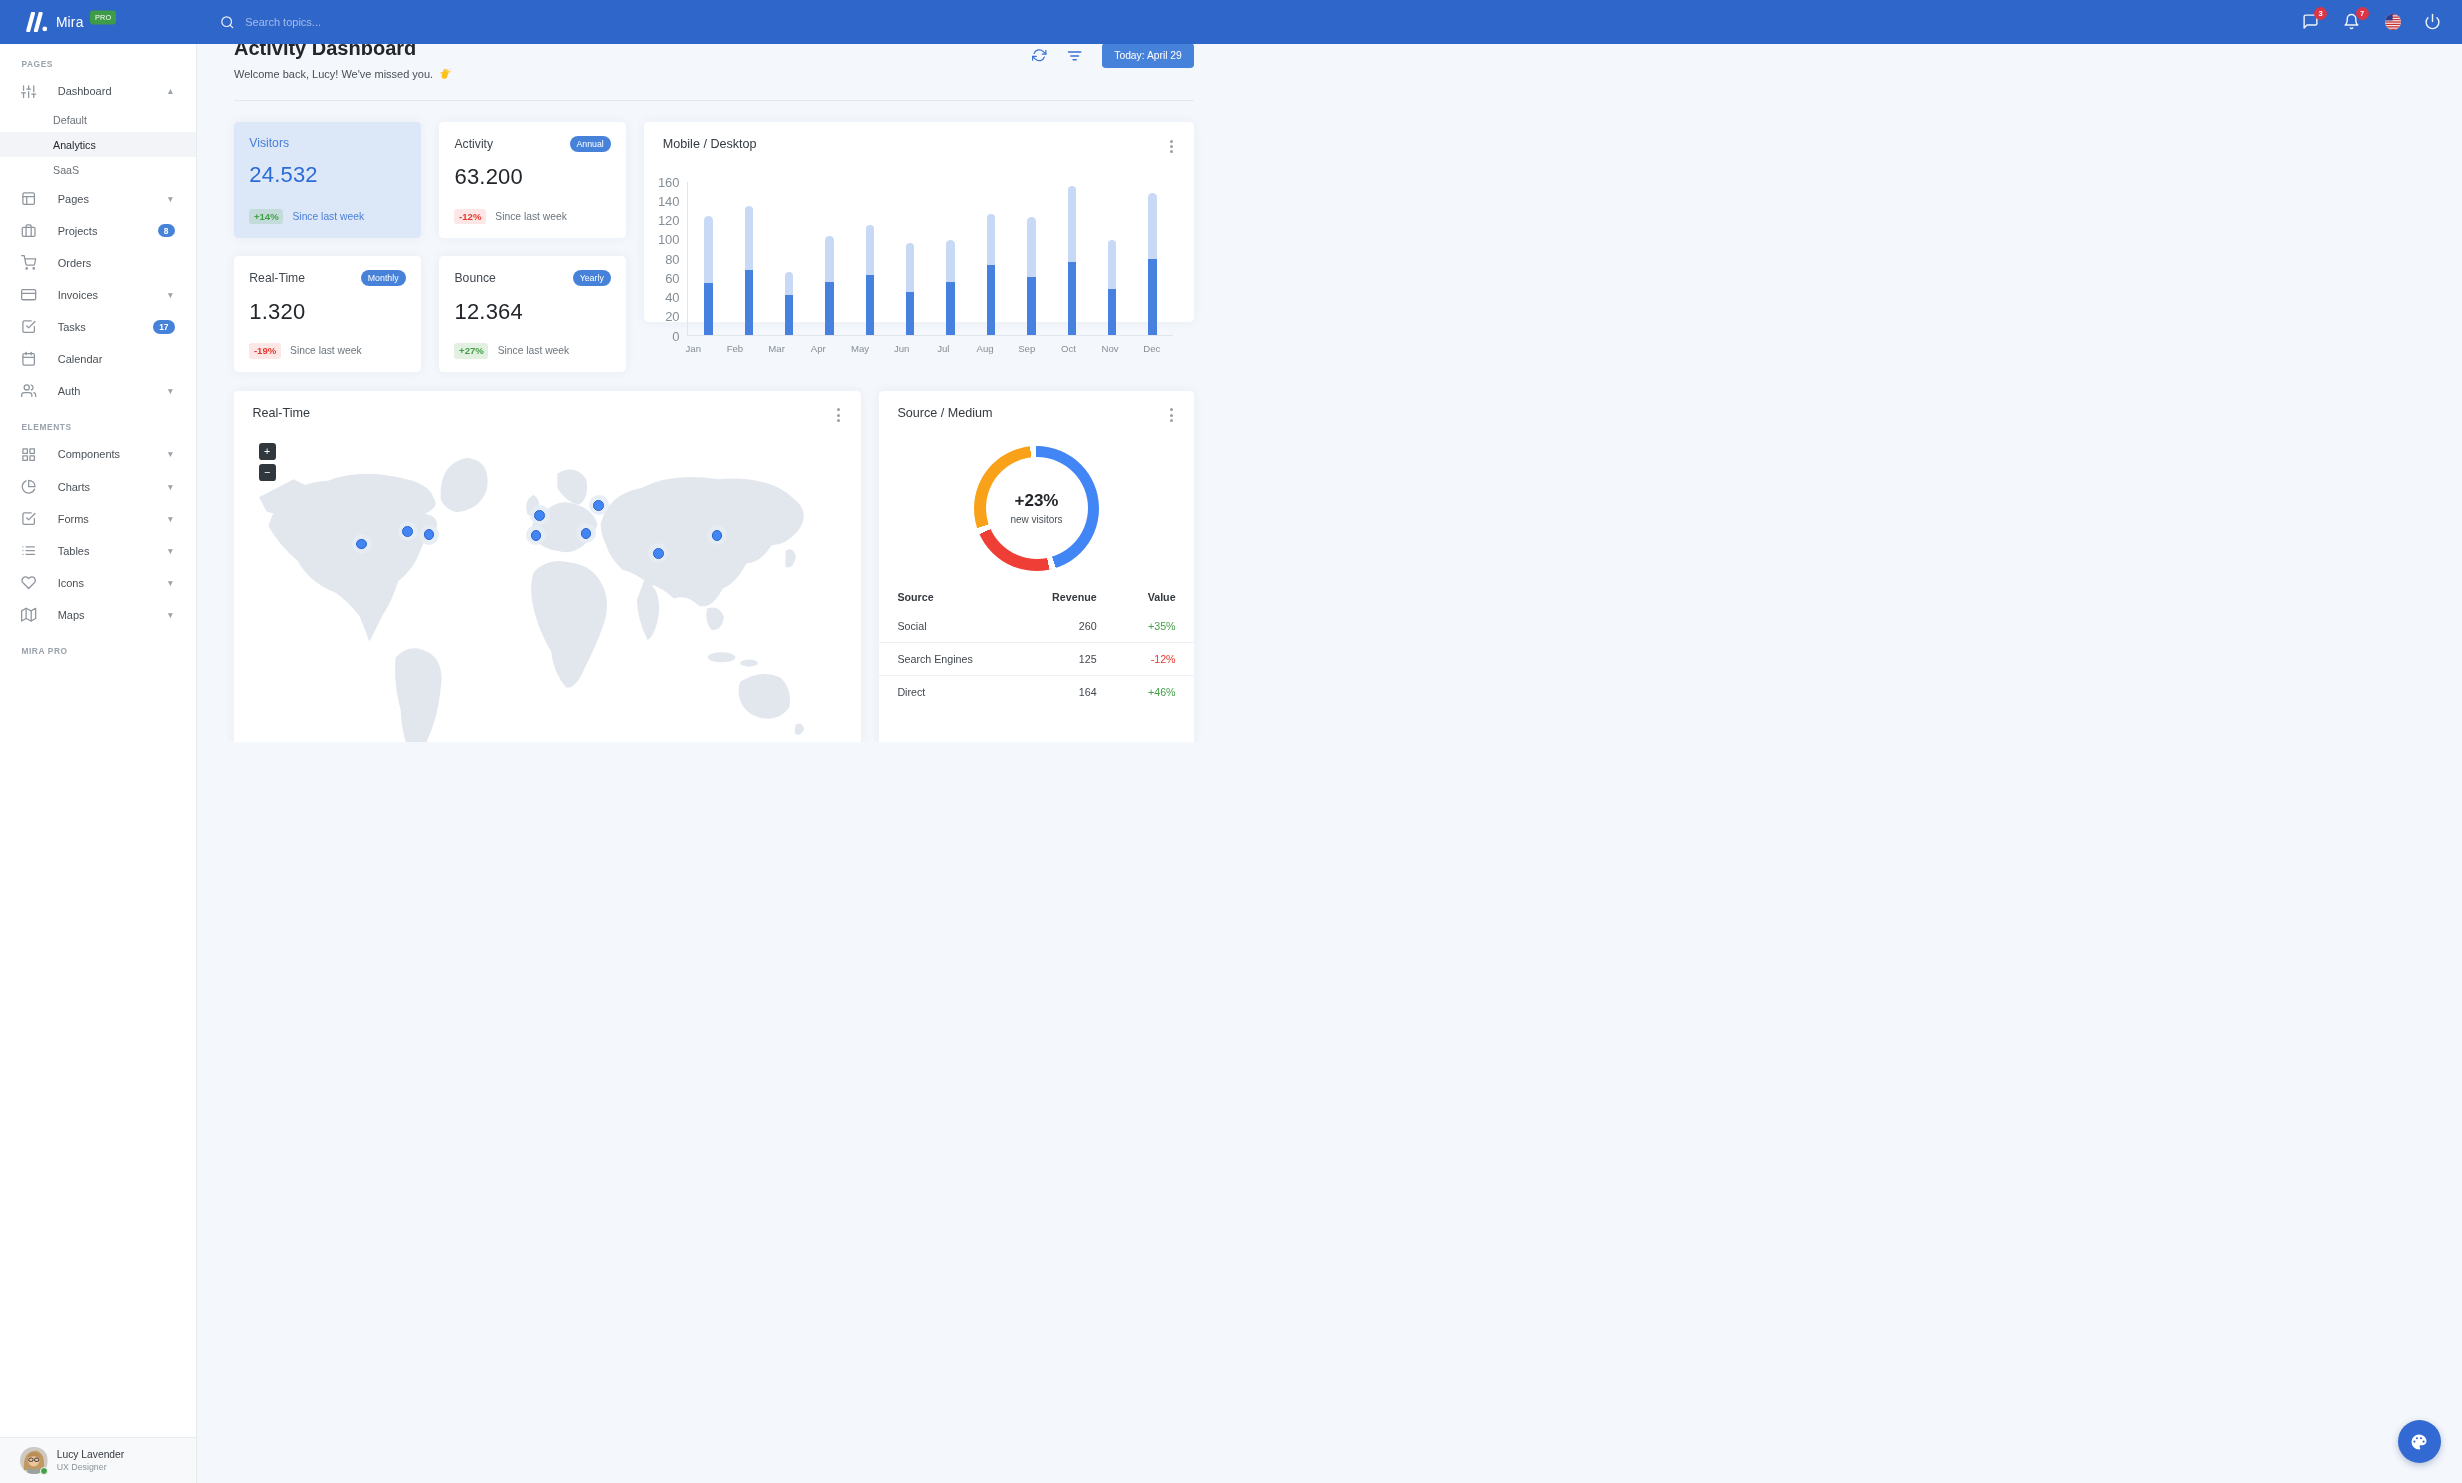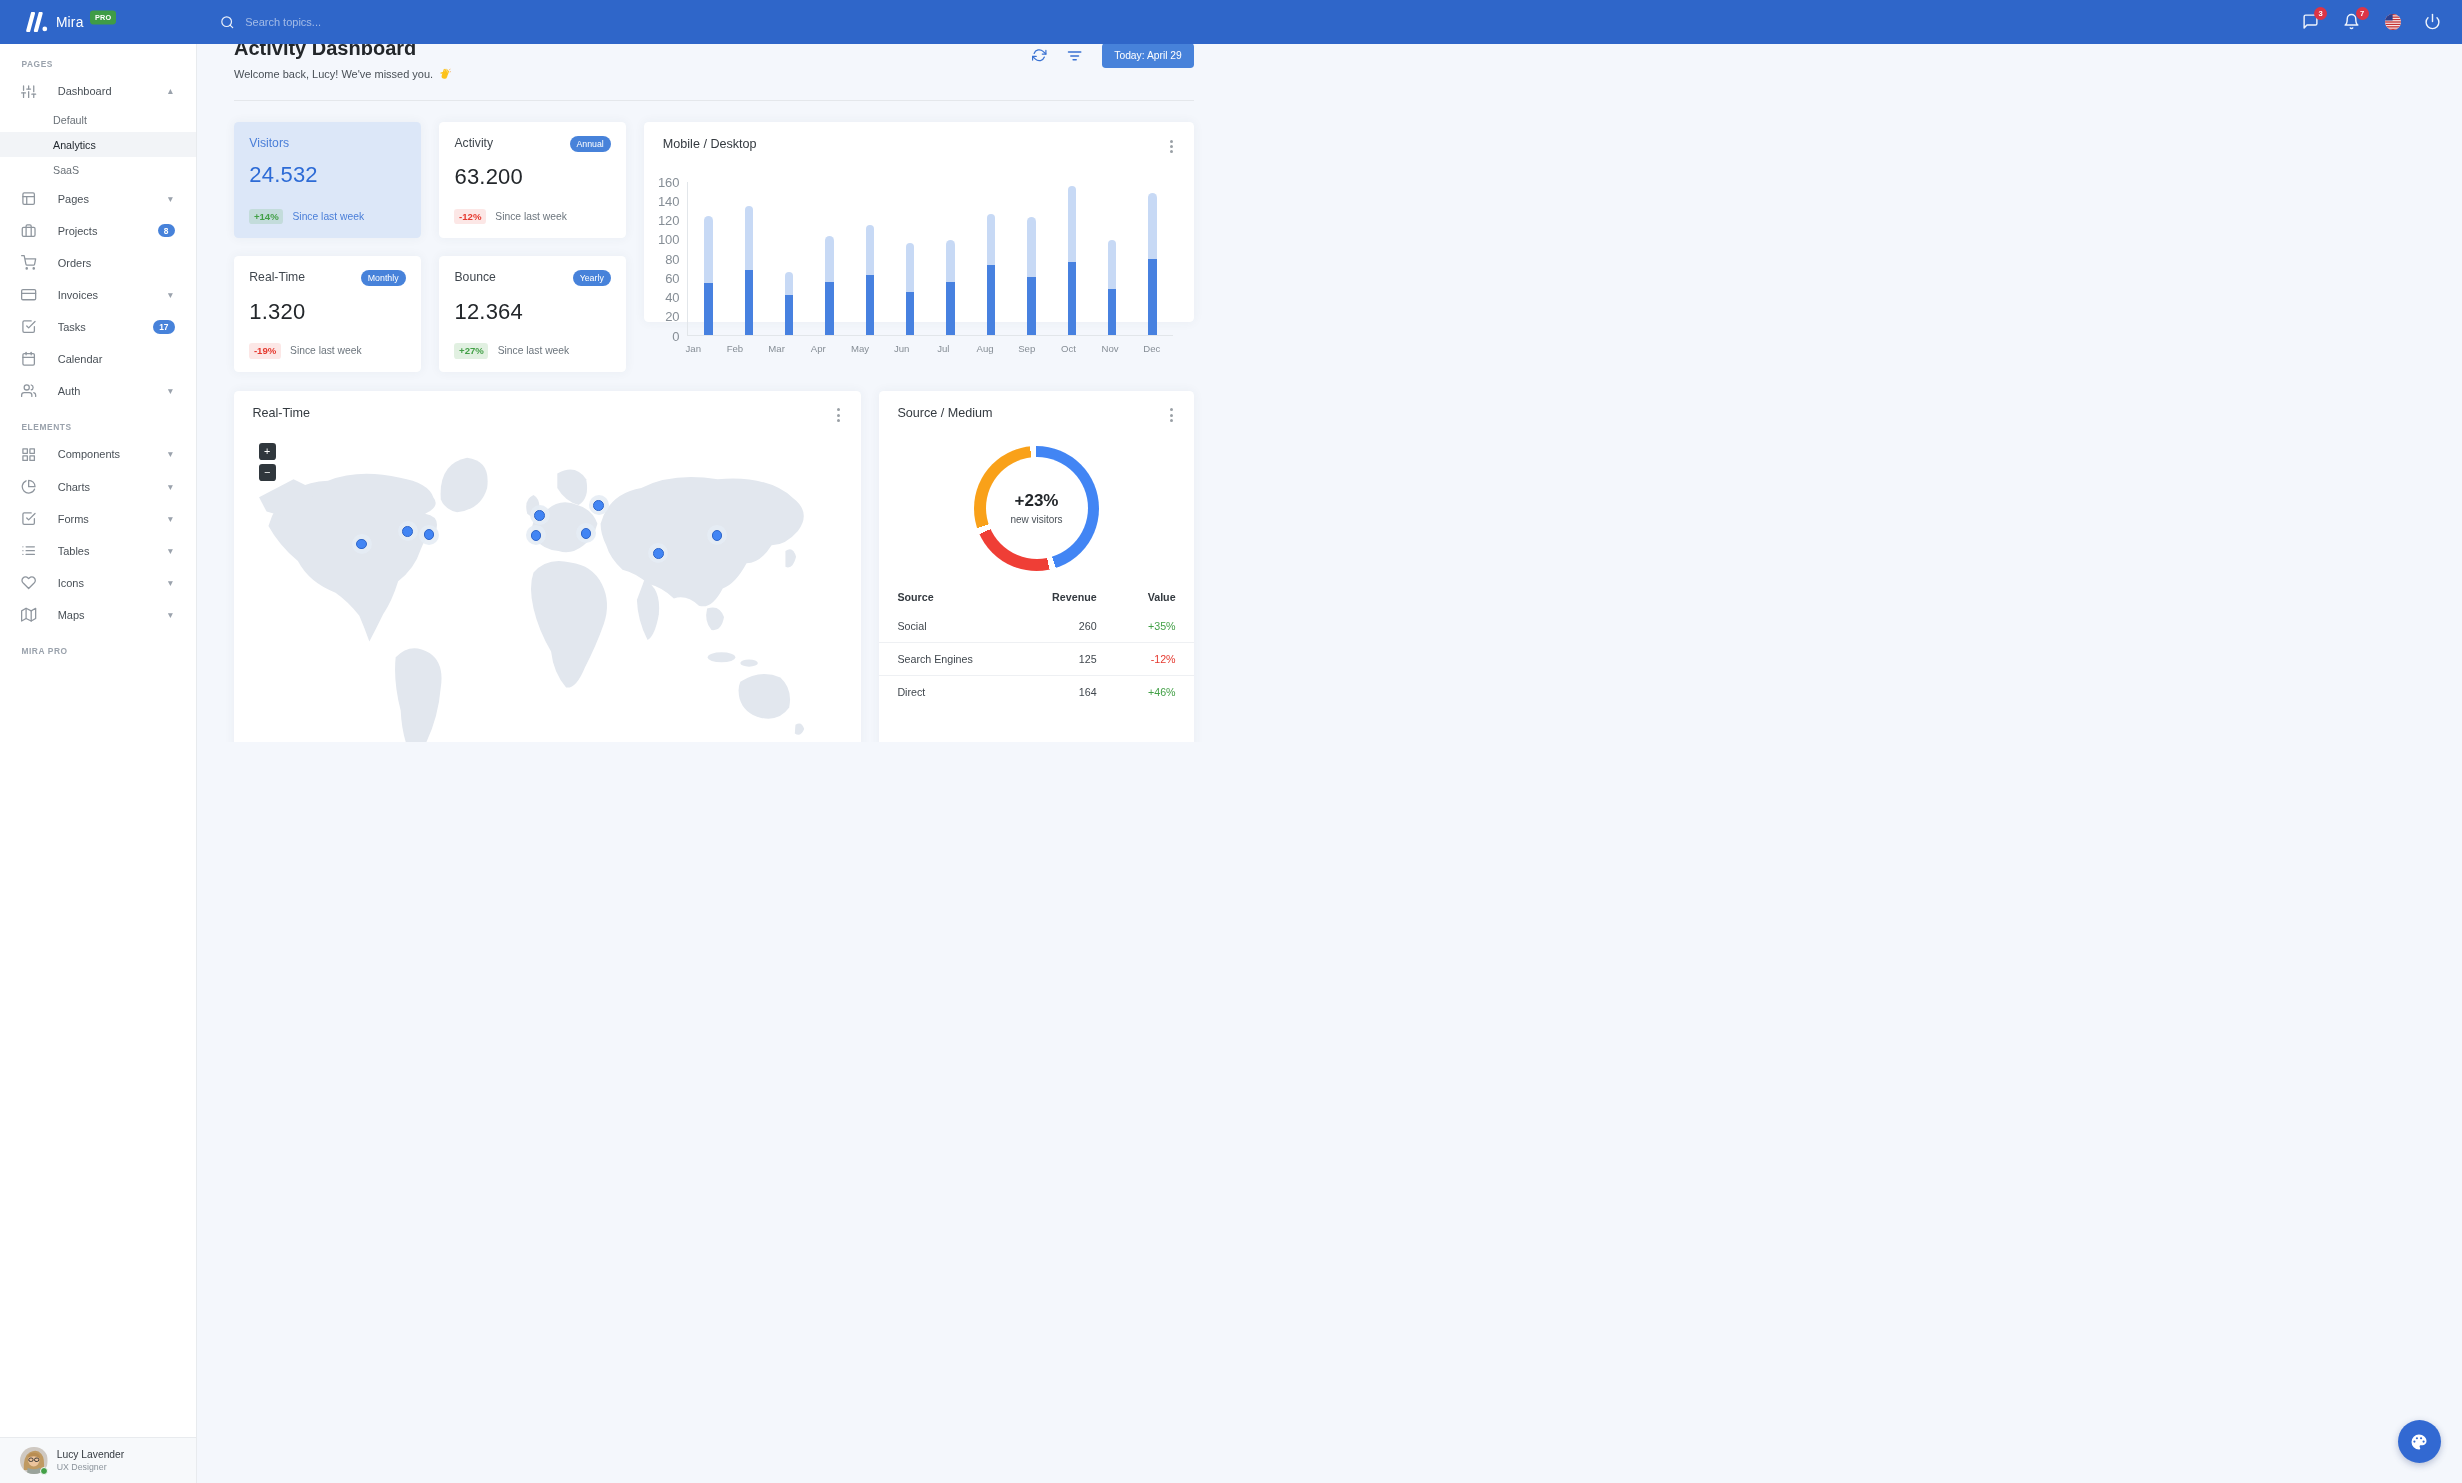--- a/index.html
+++ b/index.html
@@ -3,21 +3,21 @@
 <meta charset="utf-8">
 <style>
   * { margin:0; padding:0; box-sizing:border-box; }
   html,body { width:1231px; height:742px; overflow:hidden; }
   body { font-family:"Liberation Sans", sans-serif; background:#f4f7fc; color:#343a40; position:relative; }
 
   
   .navbar { position:fixed; top:0; left:0; width:100%; height:44px; background:#2f66c9; display:flex; align-items:center; z-index:30; }
   .brand { width:197px; display:flex; align-items:center; gap:6.9px; padding-left:26px; flex:0 0 auto; }
   .brand-name { color:#fff; font-size:13.8px; letter-spacing:0.2px; }
-  .pro-badge { background:#3f9c46; color:#fff; font-size:7.3px; font-weight:700; padding:2.3px 4.6px; border-radius:3.1px; letter-spacing:0.2px; transform:translateY(-4.6px);text-align:center; }
+  .pro-badge { background:#3f9c46; color:#fff; font-size:7.3px; font-weight:400; padding:2.3px 4.6px; border-radius:3.1px; letter-spacing:0.2px; transform:translateY(-4.6px);text-align:center; }
   .nav-search { display:flex; align-items:center; gap:10.7px; margin-left:23px; flex:1; }
   .nav-search svg { stroke:rgba(255,255,255,.9); }
   .nav-search input { background:transparent; border:none; outline:none; color:#fff; font-size:11px; width:229px; font-family:"Liberation Sans",sans-serif; }
   .nav-search input::placeholder { color:rgba(255,255,255,.55); }
   .nav-right { display:flex; align-items:center; gap:23px; padding-right:20px; }
   .nav-icon-btn { position:relative; width:18.4px; height:18.4px; cursor:pointer; }
   .nav-icon-btn svg { stroke:rgba(255,255,255,.92); }
   .count-badge { position:absolute; top:-5.4px; right:-6.9px; min-width:13px; height:13px; border-radius:6.9px; background:#dc3545; color:#fff; font-size:7.6px; font-weight:700; display:flex; align-items:center; justify-content:center; padding:0 3.1px; }
   .flag { width:16px; height:16px; border-radius:50%; overflow:hidden; cursor:pointer; }
 
@@ -46,21 +46,21 @@
   .head-actions .ico { cursor:pointer; display:flex; }
   .head-actions svg { stroke:#3a72d2; }
   .today-btn { background:#4782da; color:#fff; border:none; font-size:10.3px; padding:6.9px 12.2px; border-radius:3.8px; cursor:pointer; font-family:"Liberation Sans",sans-serif; }
   .divider { border-bottom:0.8px solid #e4e7eb; margin-top:19px; }
 
   .row1 { display:grid; grid-template-columns:392px 1fr; gap:18.4px; margin-top:21.4px; }
   .stat-grid { display:grid; grid-template-columns:1fr 1fr; gap:18.4px; }
   .card { background:#fff; border-radius:4.6px; box-shadow:0 0 10.7px 0 rgba(53,64,82,.06); }
   .stat-card { height:116px; padding:13.8px 15.3px; display:flex; flex-direction:column; }
   .stat-card.highlight { background:#dce7f8; }
-  .stat-top { display:flex; align-items:flex-start; justify-content:space-between; }
+  .stat-top { display:flex; align-items:center; justify-content:space-between; }
   .stat-title { font-size:12.2px; color:#40474e; }
   .highlight .stat-title, .highlight .stat-caption { color:#4a7ed8; }
   .highlight .stat-value { color:#2d6bd6; }
   .pill { background:#4782da; color:#fff; font-size:8.8px; padding:3.1px 6.9px; border-radius:8.4px; }
   .stat-value { font-size:22px; font-weight:500; color:#23272b; margin-top:12.2px; letter-spacing:0.2px; }
   .stat-bottom { margin-top:auto; display:flex; align-items:center; gap:9.2px; }
   .chip { font-size:9.6px; font-weight:700; padding:2.3px 4.6px; border-radius:3.1px; }
   .chip.up { color:#43a047; background:rgba(67,160,71,.16); }
   .chip.down { color:#e5392f; background:rgba(229,57,47,.12); }
   .stat-caption { font-size:10.3px; color:#6c757d; }

